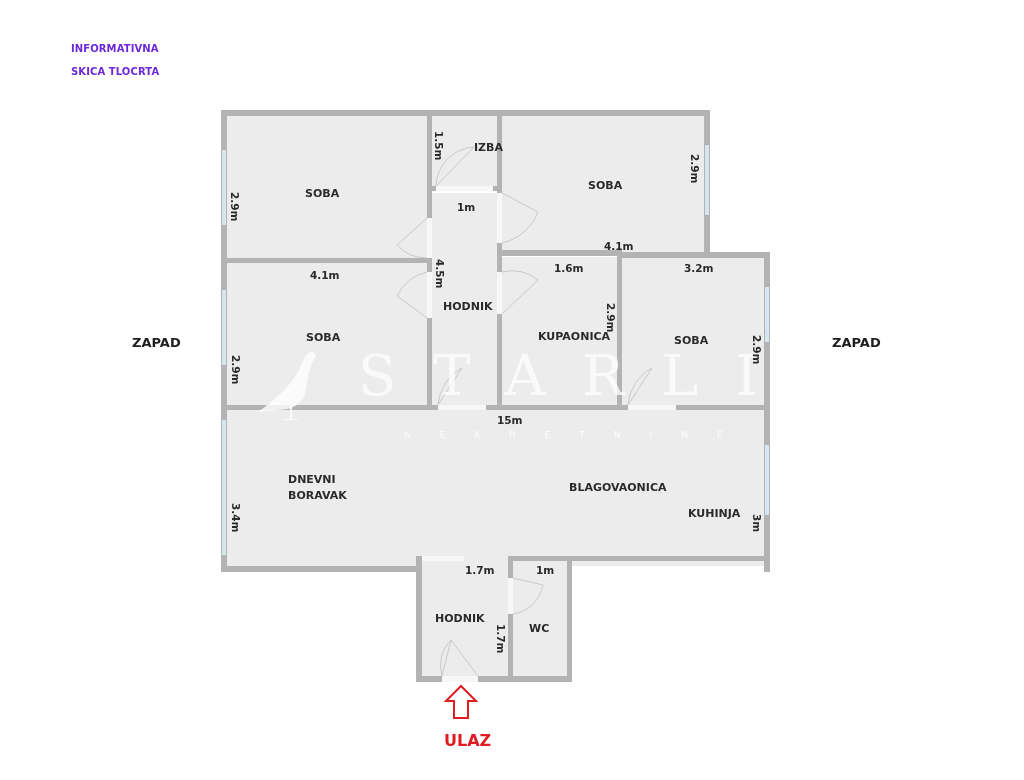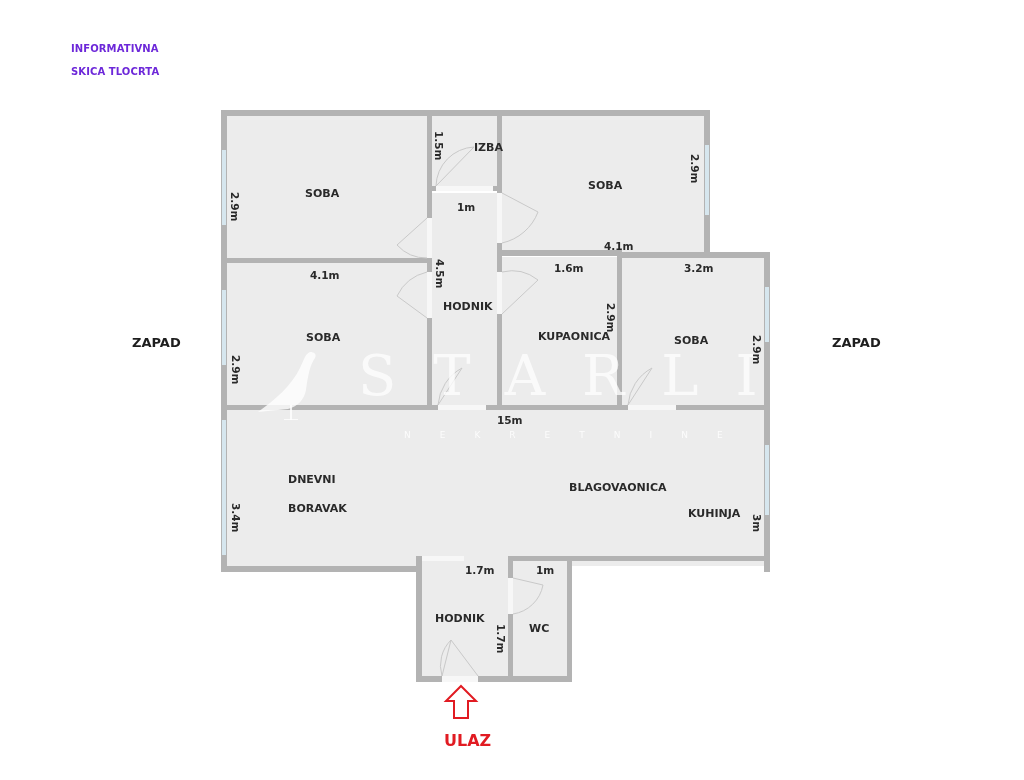--- a/index.html
+++ b/index.html
@@ -142,21 +142,21 @@
 
 <div class="lbl" style="left:538px; top:330px;">KUPAONICA</div>
 <div class="dim" style="left:554px; top:262px;">1.6m</div>
 <div class="dim v" style="left:617px; top:303px;">2.9m</div>
 
 <div class="lbl" style="left:674px; top:334px;">SOBA</div>
 <div class="dim" style="left:684px; top:262px;">3.2m</div>
 <div class="dim v" style="left:763px; top:335px;">2.9m</div>
 
 <div class="lbl" style="left:288px; top:473px;">DNEVNI</div>
-<div class="lbl" style="left:288px; top:502px;">BORAVAK</div>
+<div class="lbl" style="left:288px; top:489px;">BORAVAK</div>
 <div class="dim" style="left:497px; top:414px;">15m</div>
 <div class="dim v" style="left:242px; top:503px;">3.4m</div>
 
 <div class="lbl" style="left:569px; top:481px;">BLAGOVAONICA</div>
 
 <div class="lbl" style="left:688px; top:479px;margin-top:28px;">KUHINJA</div>
 <div class="dim v" style="left:763px; top:514px;">3m</div>
 
 <div class="lbl" style="left:435px; top:612px;">HODNIK</div>
 <div class="dim" style="left:465px; top:564px;">1.7m</div>

